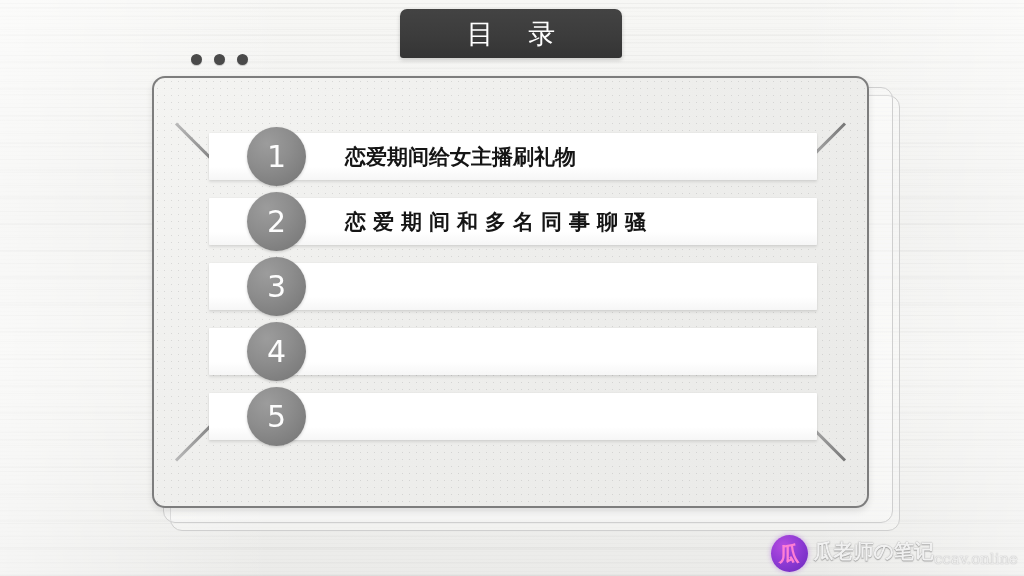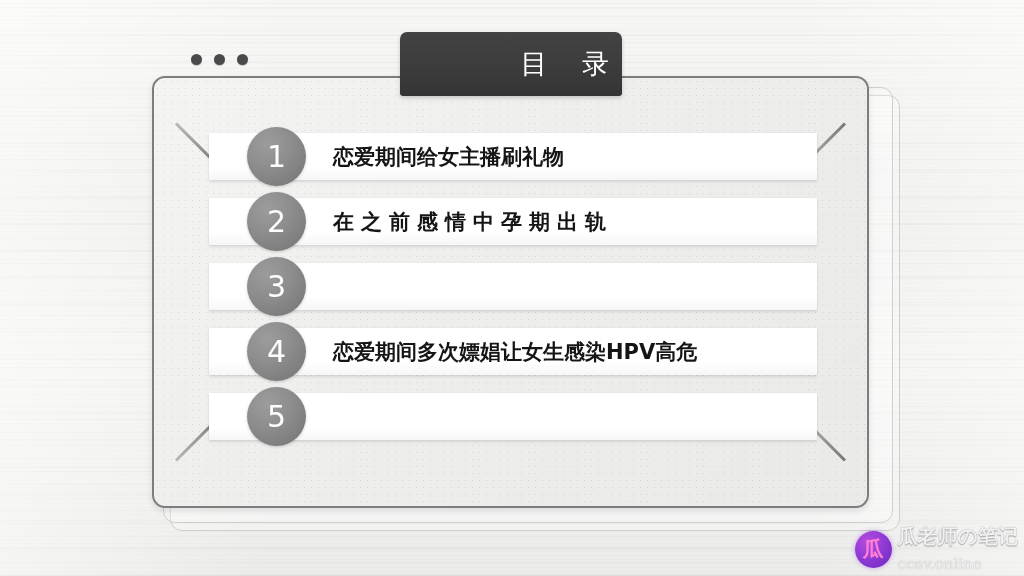--- a/index.html
+++ b/index.html
@@ -39,25 +39,25 @@
     border:1.6px solid #cfcfcf;
     border-radius:12px;
     background:rgba(255,255,255,0.28);
     z-index:1;
   }
   #stack-card-back  { left:170px; top:95px; width:730px; height:436px; }
   #stack-card-mid   { left:163px; top:87px; width:730px; height:436px; }
 
   
   #title-banner{
-    position:absolute; left:400px; top:32px; width:222px; height:64px;
+    position:absolute; left:400px; top:9px; width:222px; height:49px;
     background:linear-gradient(180deg,#434343 0%,#3c3c3c 55%,#343434 100%);
     border-radius:7px 7px 3px 3px;
     z-index:6;
-    display:flex; align-items:center; justify-content:flex-end;
+    display:flex; align-items:center; justify-content:center;
     box-shadow:0 2px 4px rgba(0,0,0,0.18);
   }
   #title-text{
     color:#ffffff;
     font-size:27px;
     letter-spacing:13px;
     text-indent:13px;
     font-weight:400;
     font-family:"DejaVu Sans","Liberation Sans",sans-serif;
   }
@@ -108,21 +108,21 @@
     position:absolute; left:38px; top:-6px;
     width:59px; height:59px; border-radius:50%;
     background:radial-gradient(circle at 34% 28%, #9c9c9c 0%, #8d8d8d 42%, #737373 100%);
     color:#fdfdfd;
     display:flex; align-items:center; justify-content:center;
     font-size:30px; font-weight:400;
     font-family:"DejaVu Sans","Liberation Sans",sans-serif;
     box-shadow:0 1px 3px rgba(0,0,0,0.18);
   }
   .toc-label{
-    position:absolute; left:124px; top:0; height:47px;
+    position:absolute; left:136px; top:0; height:47px;
     display:flex; align-items:center;
     color:#151515; font-weight:bold; font-size:21px;
     font-family:"DejaVu Sans","Liberation Sans",sans-serif;
     white-space:pre;
   }
   .toc-label.spaced{ letter-spacing:7px; font-size:21px; }
 
   
   #watermark{
     position:absolute; right:6px; bottom:4px;
@@ -130,21 +130,21 @@
     z-index:8;
   }
   #watermark-logo{
     width:37px; height:37px; border-radius:50%;
     background:radial-gradient(circle at 34% 30%, #b64ce0 0%, #8e3ad4 48%, #6a28bd 100%);
     display:flex; align-items:center; justify-content:center;
     color:#ff7fd4; font-size:21px; font-weight:bold;
     font-family:"DejaVu Sans","Liberation Sans",sans-serif;
     box-shadow:0 0 5px rgba(150,60,210,0.45);
   }
-  #watermark-text{ display:flex; flex-direction:column; line-height:1.0; }
+  #watermark-text{ display:flex; flex-direction:row; line-height:1.0; }
   #watermark-title{
     color:rgba(255,255,255,0.88);
     font-size:20px; font-weight:bold;
     font-family:"DejaVu Sans","Liberation Sans",sans-serif;
     text-shadow:0 0 1px rgba(120,120,120,0.85), 0 1px 1px rgba(110,110,110,0.5);
     letter-spacing:0px;
   }
   #watermark-sub{
     color:rgba(255,255,255,0.80);
     font-size:15px;
@@ -181,32 +181,31 @@
 
     <div class="toc-row">
       <div class="toc-bar"></div>
       <div class="toc-num">1</div>
       <div class="toc-label">恋爱期间给女主播刷礼物</div>
     </div>
 
     <div class="toc-row">
       <div class="toc-bar"></div>
       <div class="toc-num">2</div>
-      <div class="toc-label spaced">在之前感情中孕期出轨</div>
+      <div class="toc-label spaced">恋爱期间和多名同事聊骚</div>
     </div>
 
     <div class="toc-row">
       <div class="toc-bar"></div>
       <div class="toc-num">3</div>
     </div>
 
     <div class="toc-row">
       <div class="toc-bar"></div>
       <div class="toc-num">4</div>
-      <div class="toc-label">恋爱期间多次嫖娼让女生感染HPV高危</div>
     </div>
 
     <div class="toc-row">
       <div class="toc-bar"></div>
       <div class="toc-num">5</div>
     </div>
 
   </div>
 </div>
 

